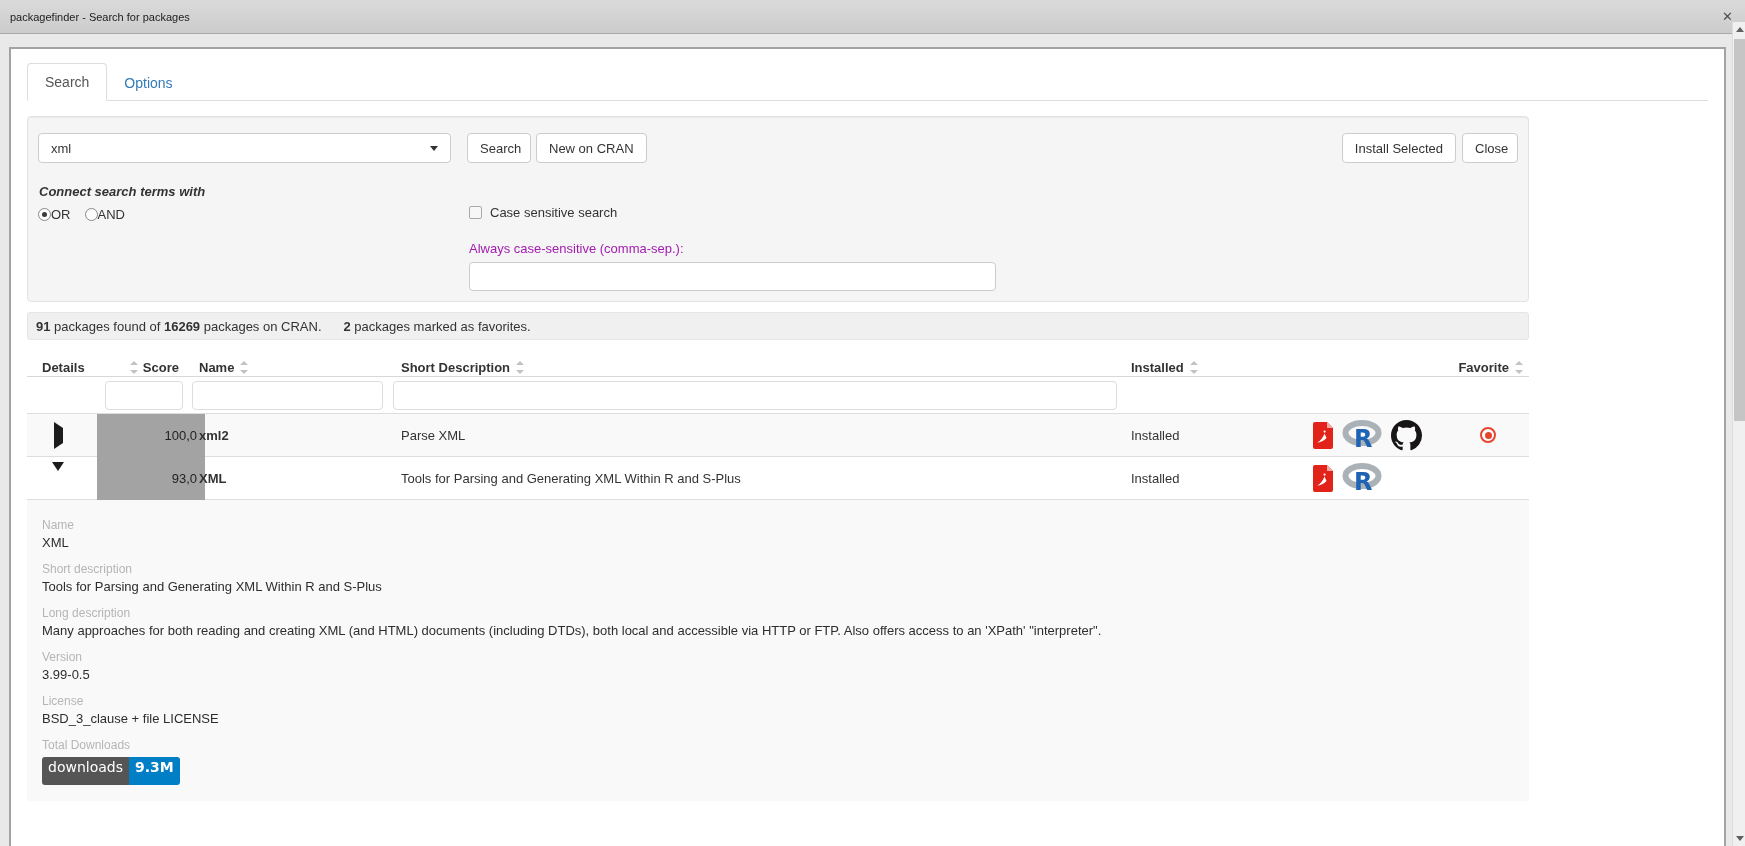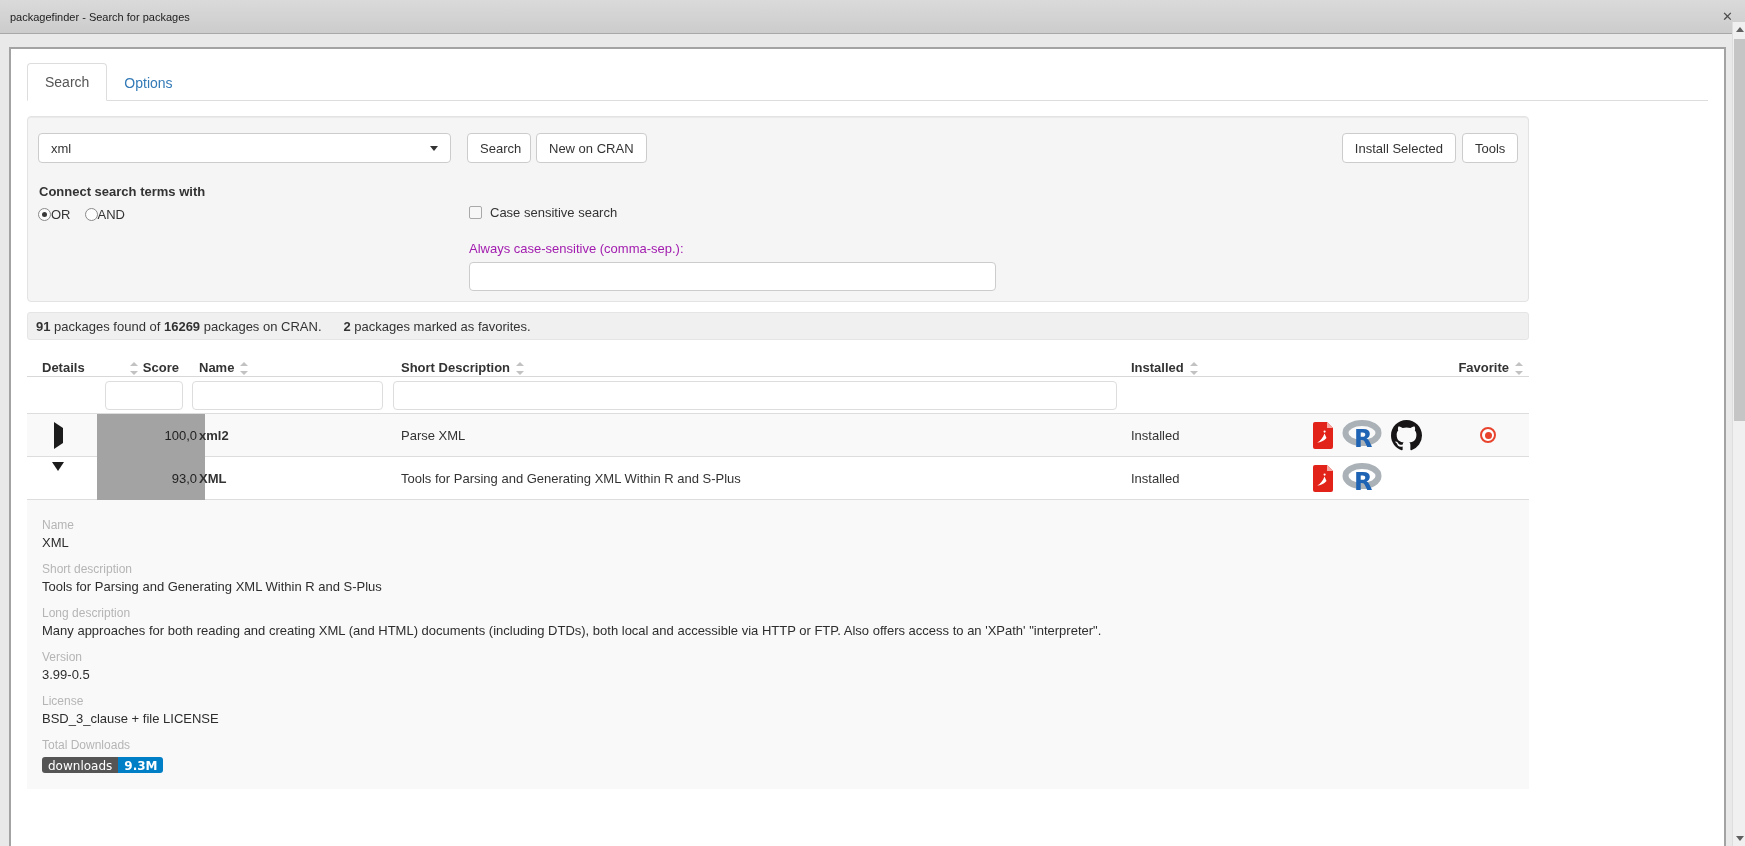--- a/index.html
+++ b/index.html
@@ -62,21 +62,21 @@
     height:30px; background:#fff; border:1px solid #ccc; border-radius:4px;
     color:#333; font-size:13px; font-family:"Liberation Sans",sans-serif;
     padding:0 12px; cursor:pointer; white-space:nowrap;
   }
   .btn-search { margin-left:16px; width:64px; }
   .btn-cran { margin-left:5px; }
   .spacer { flex:1; }
   .btn-install { }
   .btn-close { margin-left:6px; width:56px; }
 
-  .connect-label { margin:21px 0 0 1px; font-weight:bold; color:#333; }
+  .connect-label { margin:21px 0 0 1px; font-weight:bold; color:#333;font-style:italic; }
   .radio-row { margin-top:8px; display:flex; align-items:center; gap:0; }
   .radio {
     width:13px; height:13px; border:1px solid #8a8a8a; border-radius:50%;
     background:#fdfdfd; display:inline-block; position:relative; cursor:pointer;
   }
   .radio.checked::after {
     content:""; position:absolute; left:3px; top:3px; width:5px; height:5px;
     border-radius:50%; background:#3a3a3a;
   }
   .radio-label { margin-right:14px; }
@@ -108,21 +108,21 @@
   .tr { display:flex; align-items:center; }
   .td-details   { width:70px;  }
   .td-score     { width:90px;  }
   .td-name      { width:206px; }
   .td-desc      { width:738px; }
   .td-installed { width:166px; }
   .td-links     { width:150px; }
   .td-fav       { width:82px;  }
 
   .thead { height:25px; font-weight:bold; border-bottom:1px solid #d8d8d8; }
-  .th { display:flex; align-items:flex-end; cursor:pointer;margin-top:7px; }
+  .th { display:flex; align-items:center; cursor:pointer;margin-top:7px; }
   .th.td-details { padding-left:15px; }
   .th.td-score { justify-content:flex-end; padding-right:8px; }
   .th.td-name { padding-left:12px; }
   .th.td-desc { padding-left:8px; }
   .th.td-fav { justify-content:flex-end; padding-right:6px; }
 
   .sort-icon { position:relative; display:inline-block; width:8px; height:13px; margin-left:6px; }
   .sort-icon.lead { margin:0 5px 0 0; }
   .sort-icon::before {
     content:""; position:absolute; top:0; left:0;
@@ -169,22 +169,22 @@
     width:16px; height:16px; border:2px solid #e8432d; border-radius:50%;
     background:#fff; display:flex; align-items:center; justify-content:center; cursor:pointer;
   }
   .fav-dot::after { content:""; width:7px; height:7px; border-radius:50%; background:#e8432d; }
 
   
   .detail-panel { background:#f9f9f9; padding:6px 20px 16px 15px; }
   .d-label { margin-top:12px; font-size:12px; color:#b5b5b5; }
   .d-value { margin-top:3px; font-size:13px; color:#2d2d2d; }
   .dl-badge {
-    margin-top:5px; display:inline-flex; height:16px; border-radius:3px; overflow:hidden;
-    font-size:12px; font-family:"DejaVu Sans",sans-serif; color:#fff; cursor:pointer;
+    margin-top:5px; display:inline-flex; height:28px; border-radius:3px; overflow:hidden;
+    font-size:14px; font-family:"DejaVu Sans",sans-serif; color:#fff; cursor:pointer;
   }
   .dl-badge .left  { background:#555555; padding:2px 6px 0 6px; }
   .dl-badge .right { background:#007ec6; padding:2px 6px 0 6px; font-weight:bold; }
 
   
   .scrollbar {
     position:absolute; right:0; top:22px; bottom:0; width:13px;
     background:#f0f0f0; border-left:1px solid #dedede;
   }
   .sb-btn { position:absolute; left:0; width:13px; height:15px; display:flex; align-items:center; justify-content:center; cursor:pointer; }
@@ -214,21 +214,21 @@
   <div class="well">
     <div class="row1">
       <div class="selectize">
         <span class="val">xml</span>
         <span class="caret"></span>
       </div>
       <button class="btn btn-search">Search</button>
       <button class="btn btn-cran">New on CRAN</button>
       <div class="spacer"></div>
       <button class="btn btn-install">Install Selected</button>
-      <button class="btn btn-close">Tools</button>
+      <button class="btn btn-close">Close</button>
     </div>
 
     <div class="connect-label">Connect search terms with</div>
     <div class="radio-row">
       <span class="radio checked"></span>
       <span class="radio-label">OR</span>
       <span class="radio"></span>
       <span class="radio-label">AND</span>
     </div>
 

